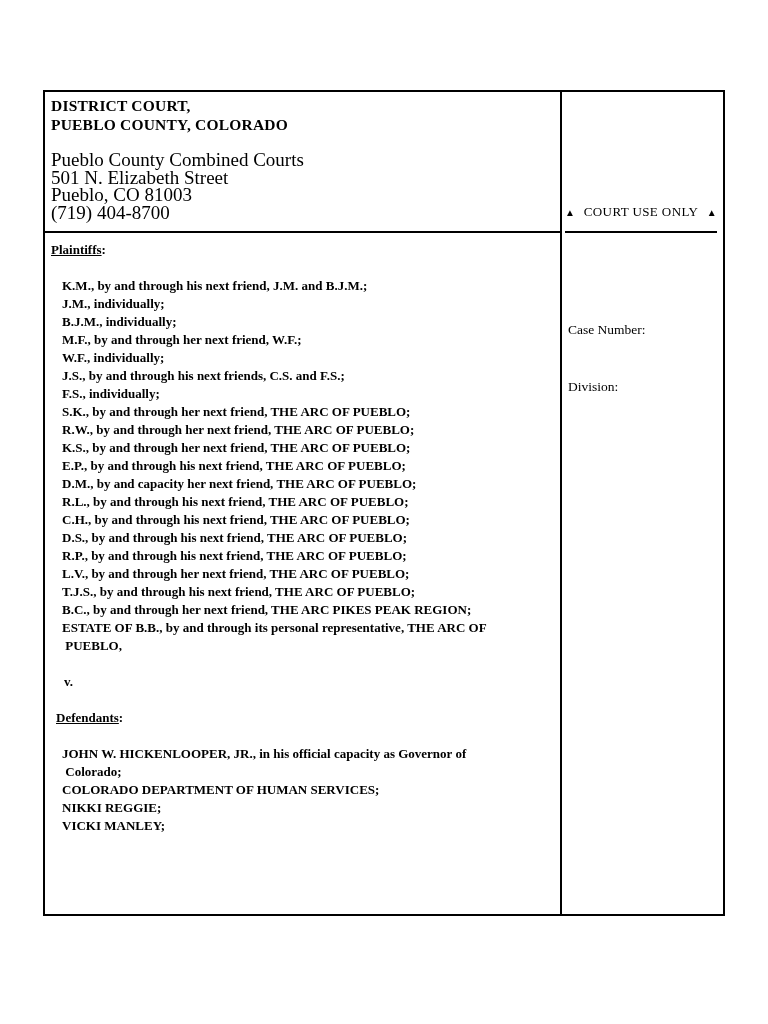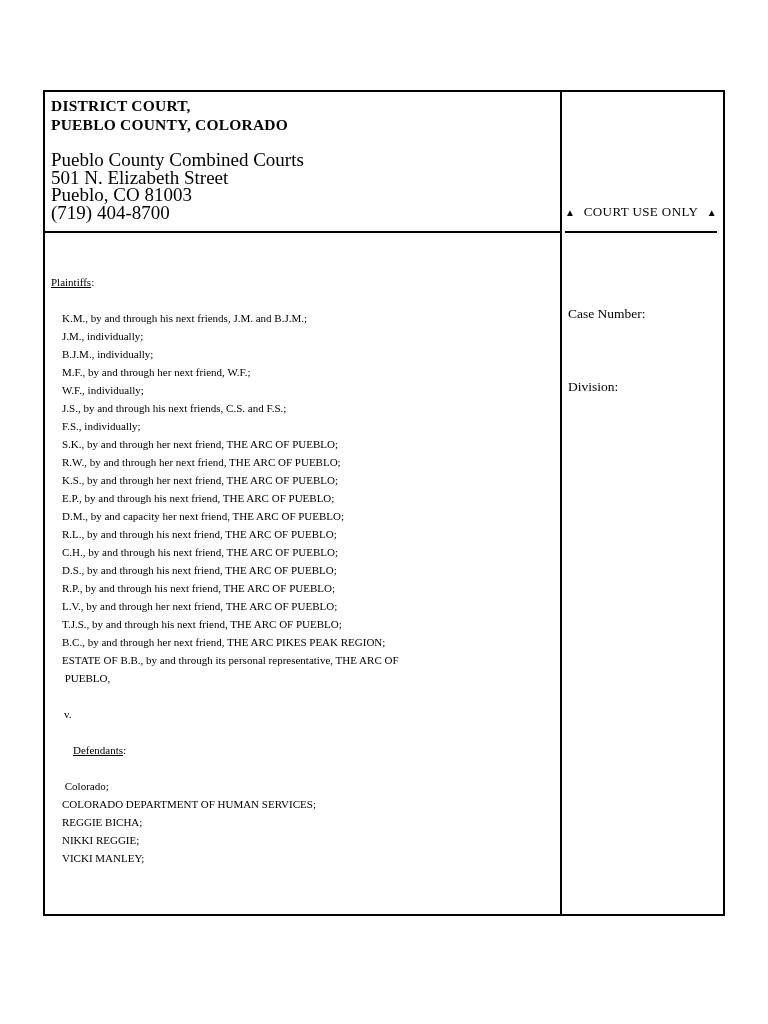--- a/index.html
+++ b/index.html
@@ -44,28 +44,29 @@
     white-space: pre;
   }
   .hdr-spacer { height: 17px; }
   .court-address div {
     font-size: 19px;
     line-height: 17.5px;
     white-space: pre;
   }
   .parties {
     flex: 1;
-    padding: 40px 6px 0 6px;
-    font-size: 11px;
+    padding: 8px 6px 0 6px;
+    font-size: 13px;
     line-height: 18px;
     overflow: hidden;
+    font-weight: bold;
   }
   .heading { white-space: pre; }
   .heading .u { text-decoration: underline; }
-  .def-heading { margin-left: 22px; }
+  .def-heading { margin-left: 5px; }
   .blank { height: 18px; }
   .plist div {
     margin-left: 11px;
     white-space: pre;
   }
   .v-line {
     margin-left: 13px;
     white-space: pre;
   }
   .col-right {
@@ -92,21 +93,21 @@
   .cu-underline {
     position: absolute;
     top: 139px;
     left: 3px;
     width: 152px;
     height: 0;
     border-top: 2px solid #000;
   }
   .case-number {
     position: absolute;
-    top: 214px;
+    top: 230px;
     left: 6px;
   }
   .division {
     position: absolute;
     top: 287px;
     left: 6px;
   }
 </style>
 </head>
 <body>
@@ -128,21 +129,21 @@
           <div>Pueblo, CO 81003</div>
           <div>(719) 404-8700</div>
         </div>
     </div>
 
     <div class="parties">
       <div class="heading"><span class="u">Plaintiffs</span><span>:</span></div>
       <div class="blank"></div>
       <div class="plist">
 
-      <div>K.M., by and through his next friends, J.M. and B.J.M.;</div>
+      <div>K.M., by and through his next friend, J.M. and B.J.M.;</div>
           <div>J.M., individually;</div>
           <div>B.J.M., individually;</div>
           <div>M.F., by and through her next friend, W.F.;</div>
           <div>W.F., individually;</div>
           <div>J.S., by and through his next friends, C.S. and F.S.;</div>
           <div>F.S., individually;</div>
           <div>S.K., by and through her next friend, THE ARC OF PUEBLO;</div>
           <div>R.W., by and through her next friend, THE ARC OF PUEBLO;</div>
           <div>K.S., by and through her next friend, THE ARC OF PUEBLO;</div>
           <div>E.P., by and through his next friend, THE ARC OF PUEBLO;</div>
@@ -157,23 +158,23 @@
           <div>ESTATE OF B.B., by and through its personal representative, THE ARC OF</div>
           <div> PUEBLO,</div>
         </div>
       <div class="blank"></div>
       <div class="v-line">v.</div>
       <div class="blank"></div>
       <div class="heading def-heading"><span class="u">Defendants</span><span>:</span></div>
       <div class="blank"></div>
       <div class="plist">
 
+      <div>JOHN W. HICKENLOOPER, JR., in his official capacity as Governor of</div>
           <div> Colorado;</div>
           <div>COLORADO DEPARTMENT OF HUMAN SERVICES;</div>
-          <div>REGGIE BICHA;</div>
           <div>NIKKI REGGIE;</div>
           <div>VICKI MANLEY;</div>
         </div>
     </div>
 
   </div>
 
   <div class="col-right">
     <div class="court-use-row">
       <span class="tri">▲</span>

